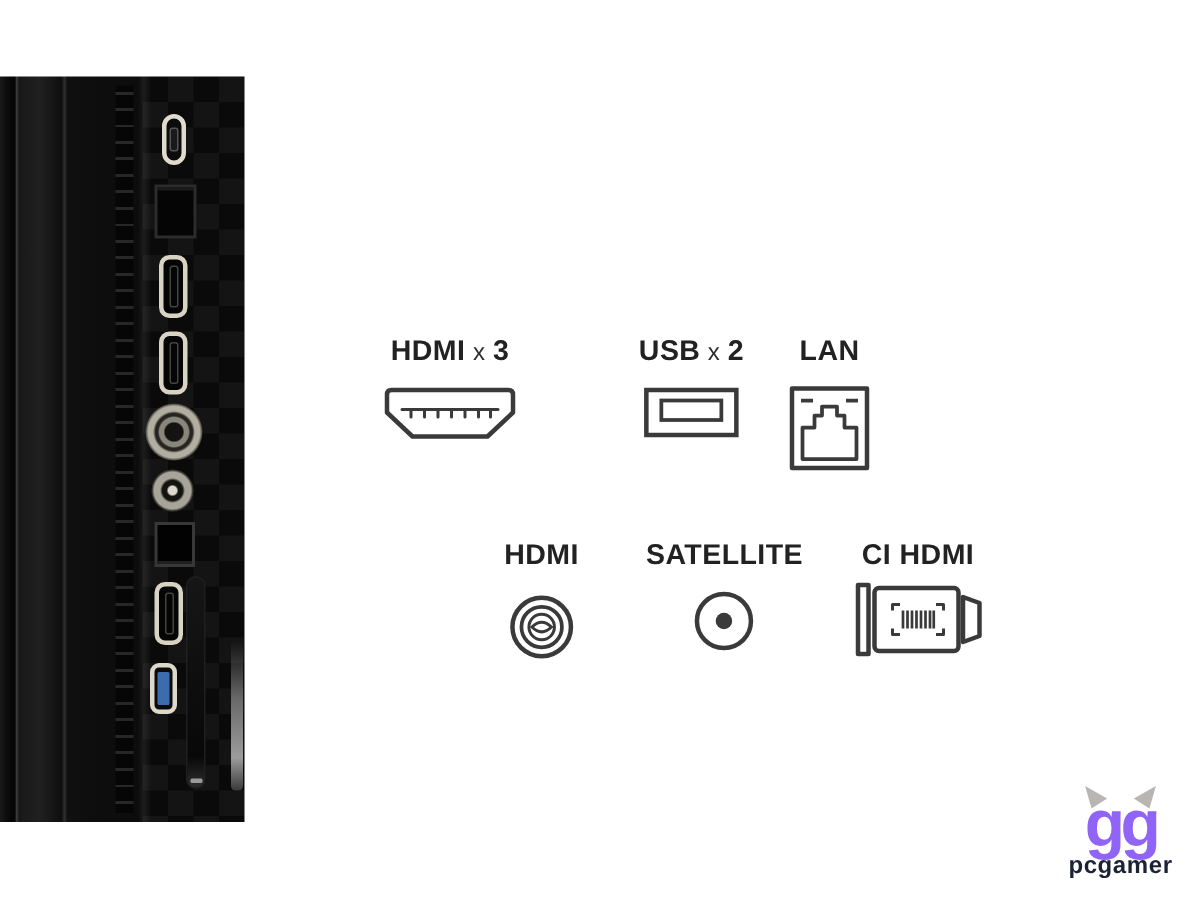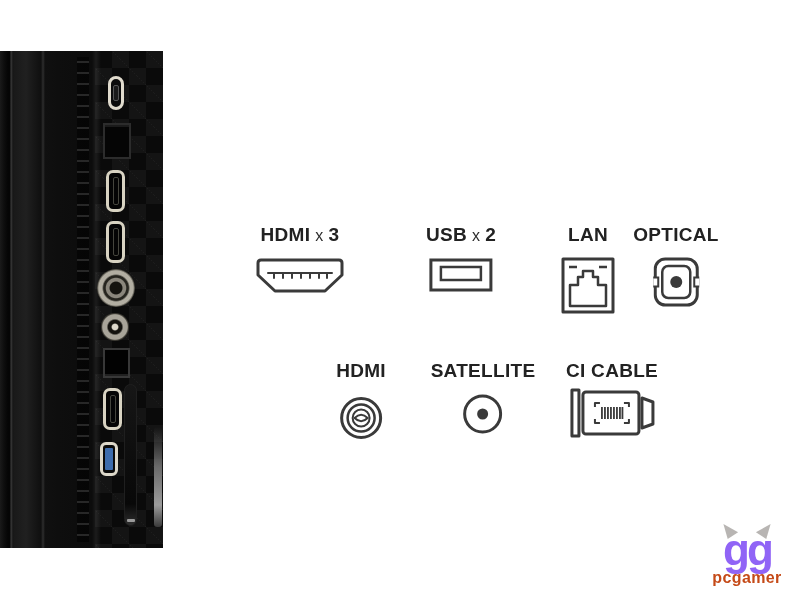--- a/index.html
+++ b/index.html
@@ -57,21 +57,21 @@
   .mt13{margin-top:13px;} .mt16{margin-top:16px;} .mt14{margin-top:14px;} .mt8{margin-top:8px;}
   svg{display:block;}
 
   
   .watermark{position:absolute;right:10px;bottom:13px;width:86px;text-align:center;opacity:.95;}
   .wm-logo{position:relative;display:inline-block;font-weight:800;font-size:44px;line-height:36px;
     color:#8b5cf6;letter-spacing:-3px;}
   .ear{position:absolute;width:16px;height:15px;background:#b5b2af;top:-8px;}
   .ear-l{left:-1px;clip-path:polygon(8% 0,100% 55%,35% 100%);}
   .ear-r{right:-1px;clip-path:polygon(92% 0,0 55%,65% 100%);}
-  .wm-text{font-weight:700;font-size:16px;letter-spacing:.4px;color:#c2410c;margin-top:0;}
+  .wm-text{font-weight:700;font-size:16px;letter-spacing:.4px;color:#0f172a;margin-top:0;}
 </style>
 </head>
 <body>
 
 <div class="canvas">
 
   <div class="tv-panel">
     <div class="panel-checker"></div>
     <div class="panel-dots"></div>
     <div class="panel-edge"></div>
@@ -101,43 +101,31 @@
   <div class="legend-item" style="left:437px;top:225px;margin-left:24px;">
     <div class="legend-label"><span>USB</span><span class="lbl-x">x</span><span>2</span></div>
     <div class="icon-wrap mt13">
       <svg width="64" height="34" viewBox="0 0 64 34" fill="none" stroke="currentColor">
         <rect x="2" y="2" width="60" height="30" stroke-width="3"></rect>
         <rect x="12" y="9" width="40" height="13" stroke-width="2.5"></rect>
       </svg>
     </div>
   </div>
 
-  <div class="legend-item" style="left:553px;top:225px;margin-left:35px;">
+  <div class="legend-item" style="left:553px;top:225px;">
     <div class="legend-label"><span>LAN</span></div>
     <div class="icon-wrap mt13">
       <svg width="54" height="57" viewBox="0 0 54 57" fill="none" stroke="currentColor" stroke-linejoin="round">
         <rect x="2" y="2" width="50" height="53" stroke-width="3"></rect>
         <path d="M8 10 H16 M38 10 H46" stroke-width="2.5"></path>
         <path d="M9 49 V28 H17 V20 H22 V14 H32 V20 H37 V28 H45 V49 Z" stroke-width="2.5"></path>
       </svg>
     </div>
   </div>
 
-  <div class="legend-item" style="left:676px;top:225px;">
-    <div class="legend-label"><span>OPTICAL</span></div>
-    <div class="icon-wrap mt13">
-      <svg width="46" height="50" viewBox="0 0 46 50" fill="none" stroke="currentColor">
-        <rect x="2" y="2" width="42" height="46" rx="10" stroke-width="3"></rect>
-        <rect x="-1" y="20.5" width="6" height="9" fill="#ffffff" stroke-width="2"></rect>
-        <rect x="41" y="20.5" width="6" height="9" fill="#ffffff" stroke-width="2"></rect>
-        <rect x="9" y="9" width="28" height="32" rx="6" stroke-width="2.5"></rect>
-        <circle cx="23" cy="25" r="6" fill="currentColor" stroke="none"></circle>
-      </svg>
-    </div>
-  </div>
 
   <div class="legend-item" style="left:361px;top:361px;">
     <div class="legend-label"><span>HDMI</span></div>
     <div class="icon-wrap mt16">
       <svg width="44" height="44" viewBox="0 0 44 44" fill="none" stroke="currentColor">
         <circle cx="22" cy="22" r="19.5" stroke-width="3"></circle>
         <circle cx="22" cy="22" r="13.5" stroke-width="2.5"></circle>
         <circle cx="22" cy="22" r="8.5" stroke-width="2"></circle>
         <path d="M15.5 22 Q22 15.5 28.5 22 Q22 28.5 15.5 22 Z" stroke-width="2"></path>
       </svg>
@@ -148,21 +136,21 @@
     <div class="legend-label"><span>SATELLITE</span></div>
     <div class="icon-wrap mt14">
       <svg width="40" height="40" viewBox="0 0 40 40" fill="none" stroke="currentColor">
         <circle cx="20" cy="20" r="18" stroke-width="3"></circle>
         <circle cx="20" cy="20" r="5.5" fill="currentColor" stroke="none"></circle>
       </svg>
     </div>
   </div>
 
   <div class="legend-item" style="left:612px;top:361px;">
-    <div class="legend-label"><span>CI CABLE</span></div>
+    <div class="legend-label"><span>CI HDMI</span></div>
     <div class="icon-wrap mt8">
       <svg width="86" height="50" viewBox="0 0 86 50" fill="none" stroke="currentColor" stroke-linejoin="round">
         <rect x="3" y="2" width="7" height="46" stroke-width="3"></rect>
         <rect x="14" y="4" width="56" height="42" rx="3" stroke-width="3"></rect>
         <path d="M73 10 L84 14 V36 L73 40 Z" stroke-width="3"></path>
         <path d="M26 19 V15 H31 M55 15 H60 V19 M60 31 V35 H55 M31 35 H26 V31" stroke-width="2"></path>
         <path d="M33 19 V31 M36 19 V31 M39 19 V31 M42 19 V31 M45 19 V31 M48 19 V31 M51 19 V31 M53.5 19 V31" stroke-width="1.8"></path>
       </svg>
     </div>
   </div>

